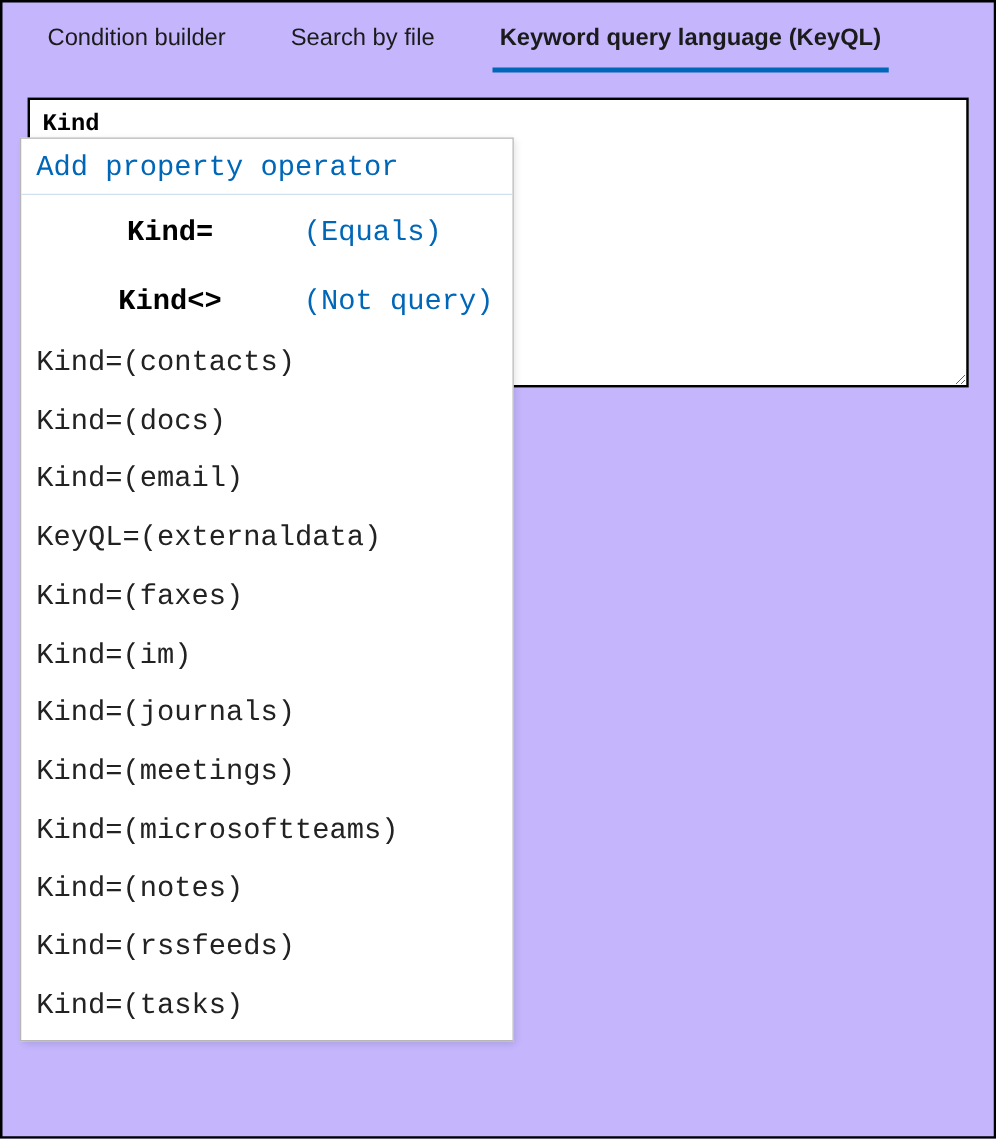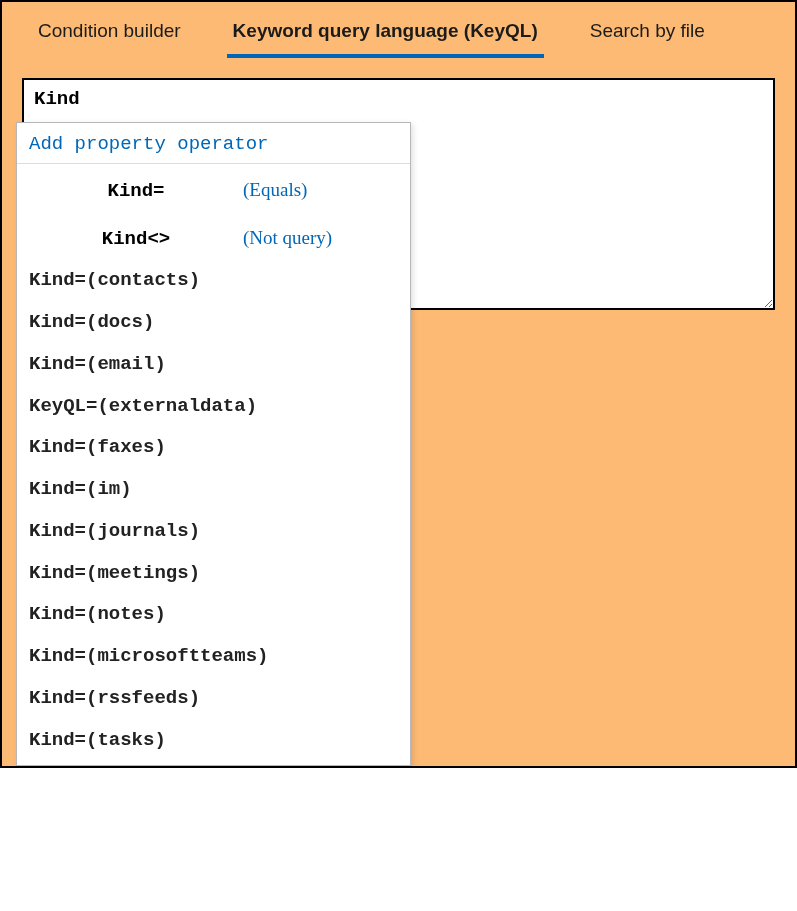--- a/index.html
+++ b/index.html
@@ -5,25 +5,25 @@
   * { box-sizing: border-box; }
   html, body {
     margin: 0; padding: 0;
     font-family: "Segoe UI", "Helvetica Neue", Arial, sans-serif;
     font-size: 15px;
     color: #1b1b1b;
     background: #fff;
   }
   .frame {
     width: 797px;
-    height: 768px;
+    height: 911px;
     border: 2px solid #000;
     position: relative;
     overflow: hidden;
-    background: #fdba74;
+    background: #c4b5fd;
   }
 
   
   .tabs {
     display: flex;
     padding: 10px 18px 0 30px;
     gap: 40px;
   }
   .tab {
     padding: 8px 6px 12px 6px;
@@ -52,27 +52,27 @@
     font-size: 19px;
     font-weight: 700;
     line-height: 1.2;
     outline: none;
   }
 
   
   .dropdown {
     position: absolute;
     left: 14px;
-    top: 120px; 
+    top: 108px; 
     width: 395px;
     background: #fff;
     border: 1px solid #b7b7b7;
     box-shadow: 2px 2px 6px rgba(0,0,0,0.12);
     font-family: Consolas, "Courier New", monospace;
-    font-size: 19px;
+    font-size: 23px;
   }
   .dropdown-header {
     padding: 10px 12px 8px 12px;
     color: #0067b8;
     font-family: Consolas, "Courier New", monospace;
     border-bottom: 1px solid #cfe1ef;
   }
   .op-row {
     display: flex;
     align-items: baseline;
@@ -81,39 +81,39 @@
   }
   .op-key {
     flex: 0 0 58%;
     font-weight: 700;
     color: #000;
     line-height: 1.8;
     text-align: center;
   }
   .op-desc {
     color: #0067b8;
-    font-family: Liberation Serif, serif;
+    font-family: Liberation Mono, monospace;
   }
   .value-row {
     padding: 9px 12px;
     color: #222;
     cursor: pointer;
     line-height: 1.25;
   }
-  .value-list { padding-bottom: 4px; font-weight: bold; }
+  .value-list { padding-bottom: 4px; }
 </style>
 </head>
 <body>
 
 <div class="frame">
 
   <div class="tabs">
     <div class="tab">Condition builder</div>
+    <div class="tab">Search by file</div>
     <div class="tab active">Keyword query language (KeyQL)</div>
-    <div class="tab">Search by file</div>
   </div>
 
   <div class="query-wrap">
     <textarea class="query-box" style="">Kind</textarea>
   </div>
 
   <div class="dropdown">
 
     <div class="dropdown-header">Add property operator</div>
 
@@ -128,20 +128,20 @@
 
     <div class="value-list">
       <div class="value-row">Kind=(contacts)</div>
       <div class="value-row">Kind=(docs)</div>
       <div class="value-row">Kind=(email)</div>
       <div class="value-row">KeyQL=(externaldata)</div>
       <div class="value-row">Kind=(faxes)</div>
       <div class="value-row">Kind=(im)</div>
       <div class="value-row">Kind=(journals)</div>
       <div class="value-row">Kind=(meetings)</div>
+      <div class="value-row">Kind=(microsoftteams)</div>
       <div class="value-row">Kind=(notes)</div>
-      <div class="value-row">Kind=(microsoftteams)</div>
       <div class="value-row">Kind=(rssfeeds)</div>
       <div class="value-row">Kind=(tasks)</div>
     </div>
   </div>
 
 </div>
 
 </body></html>

